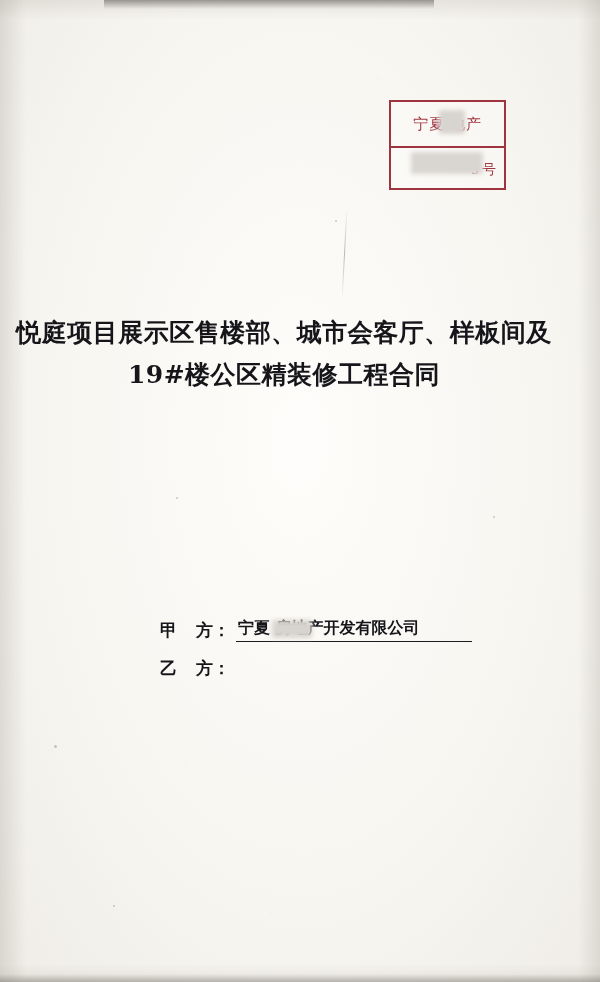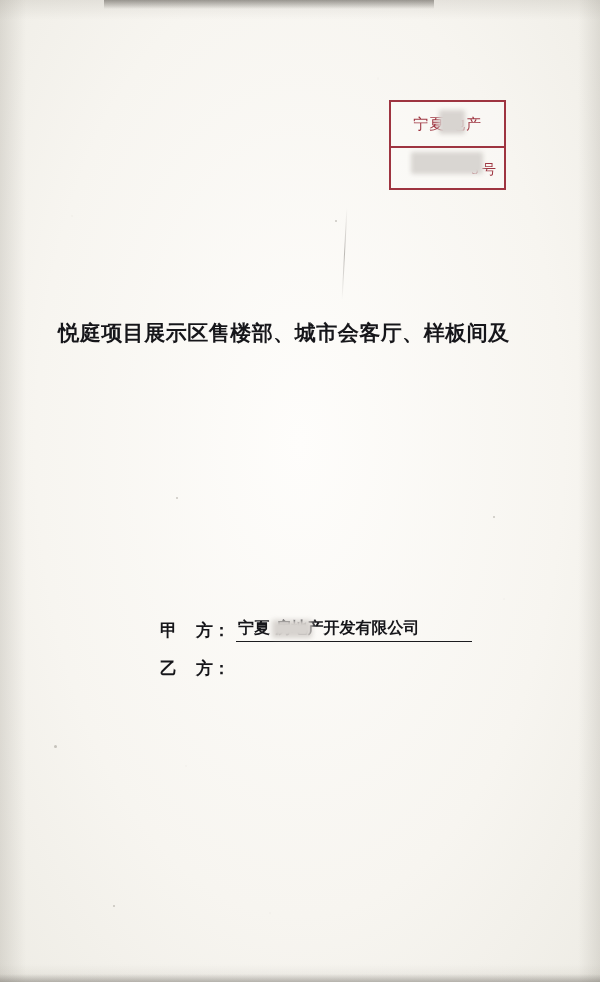--- a/index.html
+++ b/index.html
@@ -127,21 +127,21 @@
   .r-sub   { left: 20px;  top: 50px; width: 72px; height: 22px; background: #d9d6d2; }
 
   
   .doc-title {
     position: absolute;
     left: 0;
     top: 312px;
     width: 568px;
     text-align: center;
     color: #16161a;
-    font-size: 21px;
+    font-size: 25px;
     font-weight: bold;
     line-height: 42px;
     letter-spacing: 0.5px;
     font-family: "DejaVu Serif", "Liberation Serif", serif;
   }
   .doc-title .line2 { display: block; }
 
   
   .parties {
     position: absolute;
@@ -214,20 +214,21 @@
     <div class="redact r-title"></div>
     <div class="stamp-sub">
       <span></span>
       <span class="tail">5 号</span>
     </div>
     <div class="redact r-sub"></div>
   </div>
 
   <div class="doc-title">
     <span>悦庭项目展示区售楼部、城市会客厅、样板间及</span>
+    <span class="line2">19#楼公区精装修工程合同</span>
   </div>
 
   <div class="parties">
     <div class="party-row party-a">
       <span class="party-label">甲</span>
       <span class="party-colon">方：</span>
       <span class="party-value">
         <span>宁夏        房地产开发有限公司</span>
         <span class="r-party"></span>
       </span>

